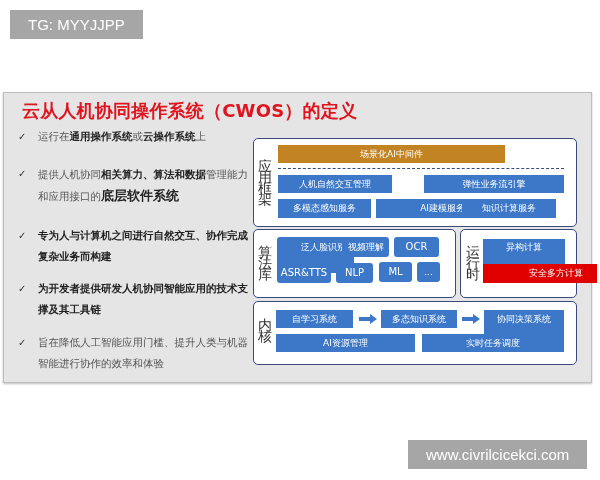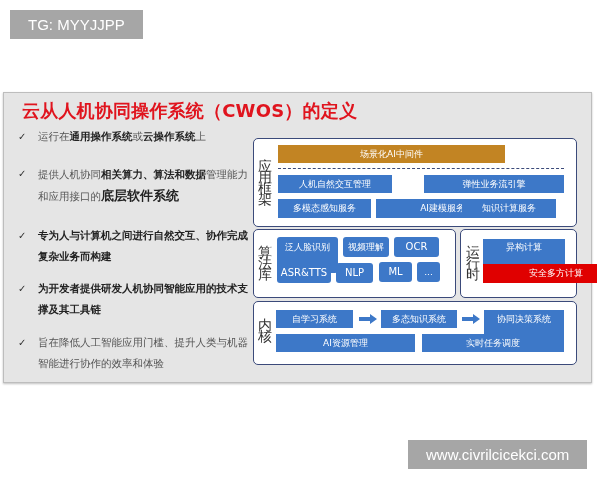--- a/index.html
+++ b/index.html
@@ -64,21 +64,21 @@
     <div class="dash" style="left:24px;top:29px;width:286px;"></div>
     <div class="box" style="left:24px;top:36px;width:114px;height:18px;line-height:18px;">人机自然交互管理</div>
     <div class="box" style="left:170px;top:36px;width:140px;height:18px;line-height:18px;">弹性业务流引擎</div>
     <div class="box" style="left:24px;top:60px;width:93px;height:19px;line-height:19px;">多模态感知服务</div>
     <div class="box" style="left:122px;top:60px;width:89px;height:19px;line-height:19px;text-align:right;">AI建模服务</div>
     <div class="box" style="left:208px;top:60px;width:94px;height:19px;line-height:19px;">知识计算服务</div>
   </div>
 
   <div class="grp" style="left:249px;top:136px;width:201px;height:67px;">
     <div class="glabel" style="left:4px;top:17px;">算法库</div>
-    <div class="box round" style="left:23px;top:7px;width:61px;height:36px;line-height:20px;">泛人脸识别</div>
+    <div class="box round" style="left:23px;top:7px;width:61px;height:36px;line-height:20px;padding-left:16px;">泛人脸识别</div>
     <div class="box round" style="left:89px;top:7px;width:46px;height:20px;line-height:20px;">视频理解</div>
     <div class="box round" style="left:140px;top:7px;width:45px;height:20px;line-height:20px;font-size:10px;">OCR</div>
     <div class="box round" style="left:23px;top:33px;width:54px;height:20px;line-height:20px;font-size:10px;">ASR&amp;TTS</div>
     <div class="box round" style="left:82px;top:33px;width:37px;height:20px;line-height:20px;font-size:10px;">NLP</div>
     <div class="box round" style="left:125px;top:32px;width:33px;height:20px;line-height:20px;font-size:10px;">ML</div>
     <div class="box round" style="left:163px;top:32px;width:23px;height:20px;line-height:20px;">...</div>
   </div>
 
   <div class="grp" style="left:456px;top:136px;width:115px;height:67px;">
     <div class="glabel" style="left:5px;top:17px;">运行时</div>

